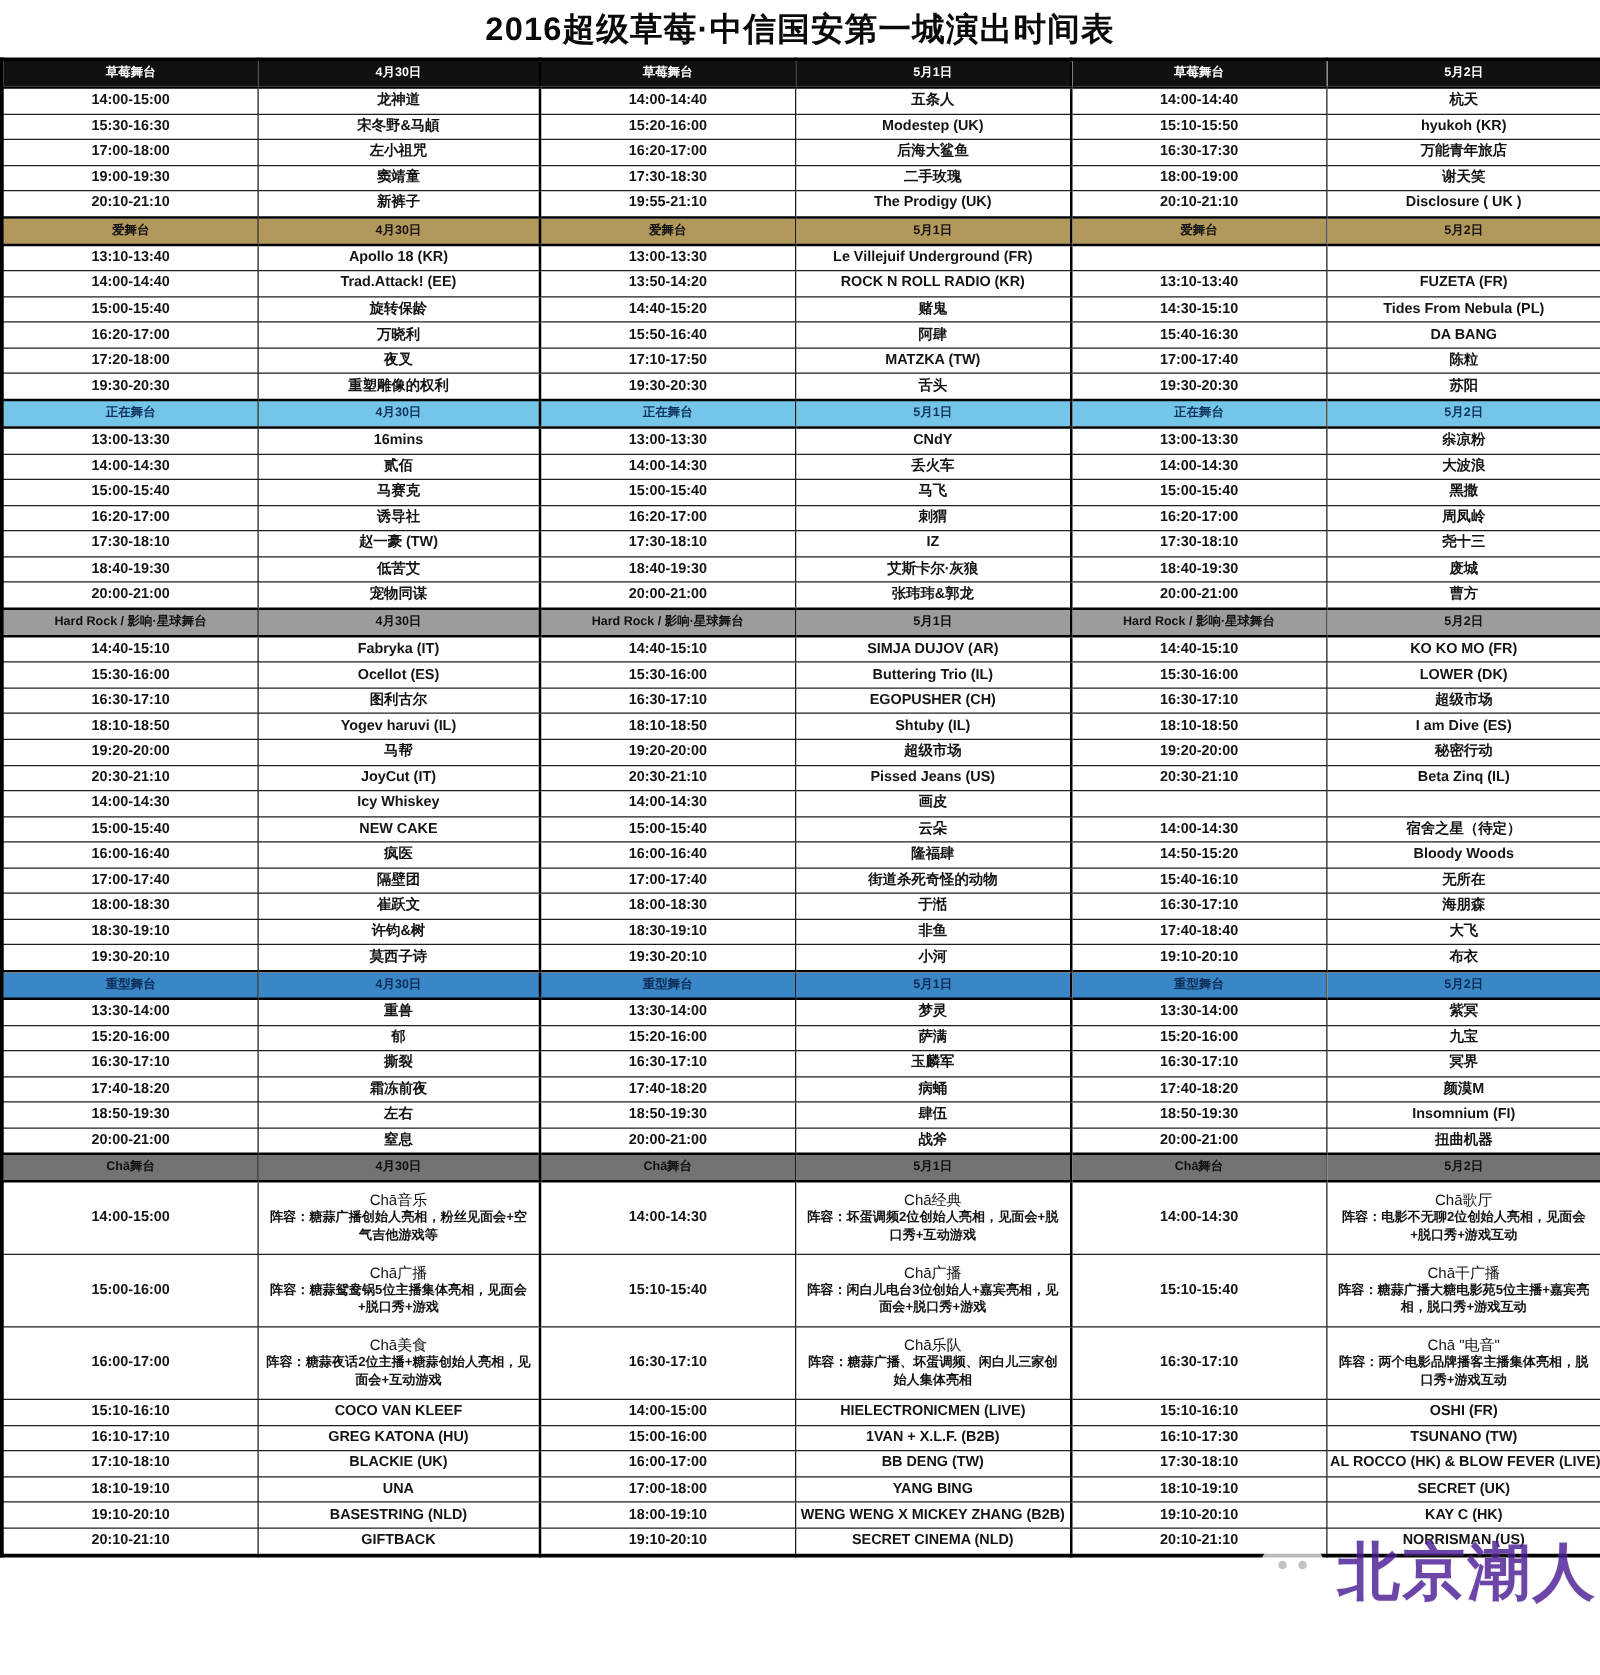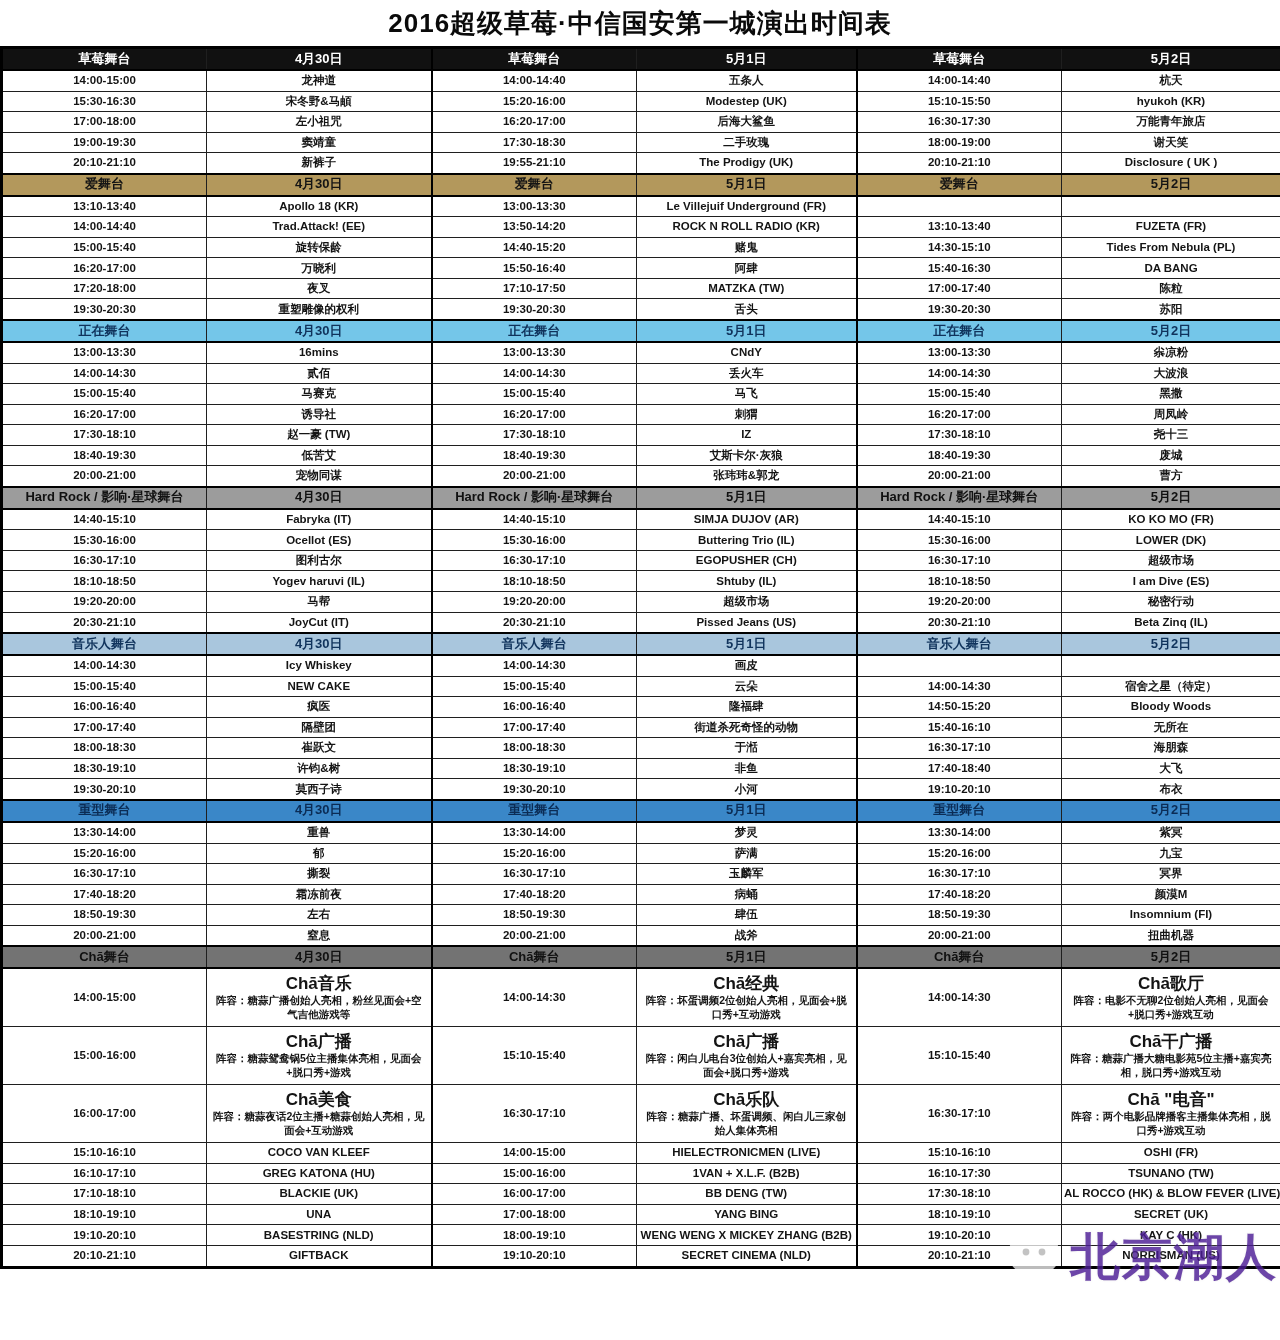--- a/index.html
+++ b/index.html
@@ -7,26 +7,26 @@
        font-family:"Liberation Sans","DejaVu Sans",sans-serif;}
   .page{width:1280px;height:1321px;position:relative;background:#fff;}
   .title{height:46px;line-height:46px;text-align:center;font-size:26px;
          font-weight:bold;color:#0a0a0a;letter-spacing:1px;}
   table.sched{border-collapse:collapse;table-layout:fixed;width:1280px;
               border:3px solid #000;}
   td{border:1px solid #1f1f1f;text-align:center;vertical-align:middle;
      font-weight:bold;color:#141414;font-size:11.5px;line-height:1.15;
      white-space:nowrap;overflow:hidden;padding:0 2px;background:#fff;}
   td.pair-start{border-left:2.5px solid #000;}
-  tr.header-row td{font-size:13px;border-top:2px solid #000;border-bottom:2px solid #000;}
+  tr.header-row td{font-size:10px;border-top:2px solid #000;border-bottom:2px solid #000;}
   tr.data-row td{height:19.55px;}
   tr.header-row td{height:20px;}
   tr.tall-row td{height:55px;}
   tr.tall-row td.act{white-space:normal;padding:1px 5px;}
-  .act-title{font-size:17px;font-weight:bold;text-align:center;}
+  .act-title{font-size:12px;font-weight:normal;text-align:center;}
   .act-desc{font-size:10.5px;font-weight:bold;line-height:1.3;}
   .watermark{position:absolute;right:2px;bottom:30px;display:flex;align-items:center;
              gap:4px;opacity:.82;pointer-events:none;z-index:5;}
   .watermark .wm-text{font-size:50px;font-weight:bold;color:#4c1d95;
              text-shadow:0 0 2px rgba(200,200,200,.6);letter-spacing:2px;}
 </style>
 </head>
 <body>
 
 <div class="page">
@@ -259,28 +259,20 @@
           <td class="act">秘密行动</td>
         </tr>
         <tr class="data-row">
           <td class="time">20:30-21:10</td>
           <td class="act">JoyCut (IT)</td>
           <td class="time pair-start">20:30-21:10</td>
           <td class="act">Pissed Jeans (US)</td>
           <td class="time pair-start">20:30-21:10</td>
           <td class="act">Beta Zinq (IL)</td>
         </tr>
-        <tr class="header-row">
-          <td class="stage-cell" style="background: rgb(169, 198, 221); color: rgb(16, 51, 92);">音乐人舞台</td>
-          <td class="day-cell" style="background: rgb(169, 198, 221); color: rgb(16, 51, 92);">4月30日</td>
-          <td class="stage-cell pair-start" style="background: rgb(169, 198, 221); color: rgb(16, 51, 92);">音乐人舞台</td>
-          <td class="day-cell" style="background: rgb(169, 198, 221); color: rgb(16, 51, 92);">5月1日</td>
-          <td class="stage-cell pair-start" style="background: rgb(169, 198, 221); color: rgb(16, 51, 92);">音乐人舞台</td>
-          <td class="day-cell" style="background: rgb(169, 198, 221); color: rgb(16, 51, 92);">5月2日</td>
-        </tr>
         <tr class="data-row">
           <td class="time">14:00-14:30</td>
           <td class="act">Icy Whiskey</td>
           <td class="time pair-start">14:00-14:30</td>
           <td class="act">画皮</td>
           <td class="time pair-start"></td>
           <td class="act"></td>
         </tr>
         <tr class="data-row">
           <td class="time">15:00-15:40</td>

